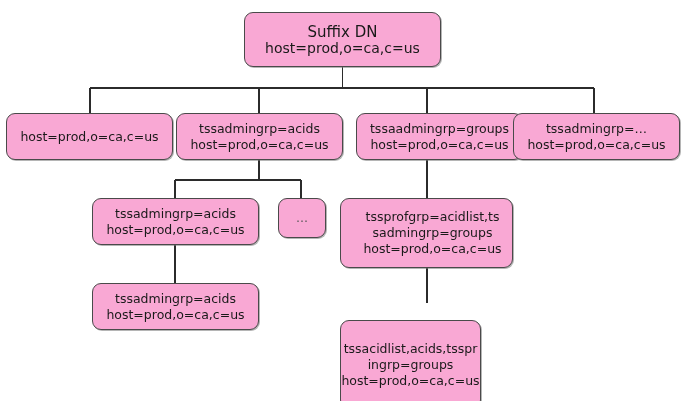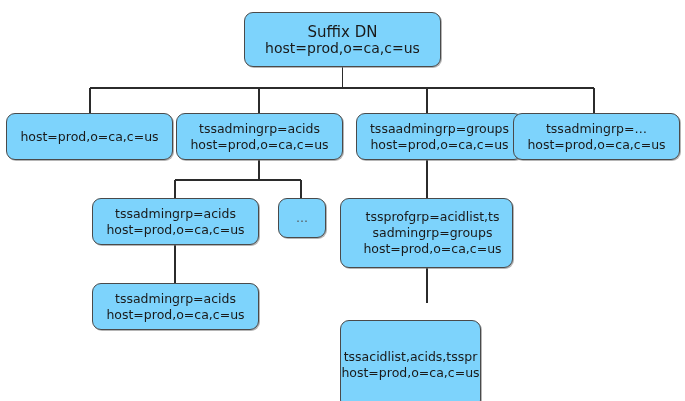--- a/index.html
+++ b/index.html
@@ -20,21 +20,21 @@
     left: 0;
     top: 0;
     width: 685px;
     height: 401px;
   }
   .node {
     position: absolute;
     box-sizing: border-box;
     border: 1px solid #4a4a4a;
     border-radius: 9px;
-    background: #7dd3fc;
+    background: #f9a8d4;
     color: #1a1a1a;
     display: flex;
     flex-direction: column;
     align-items: center;
     justify-content: center;
     text-align: center;
     line-height: 16px;
     z-index: 2;
     box-shadow: 1px 1px 0 rgba(120,120,120,0.55);
   }
@@ -116,16 +116,17 @@
     <span class="ln">host=prod,o=ca,c=us</span>
   </div>
 
   <div class="node n-std" style="left:92px; top:283px; width:167px; height:47px;">
     <span class="ln">tssadmingrp=acids</span>
     <span class="ln">host=prod,o=ca,c=us</span>
   </div>
 
   <div class="node n-std" style="left:340px; top:320px; width:141px; height:89px;">
     <span class="ln">tssacidlist,acids,tsspr</span>
+    <span class="ln">ingrp=groups</span>
     <span class="ln">host=prod,o=ca,c=us</span>
   </div>
 
 </div>
 
 </body></html>

